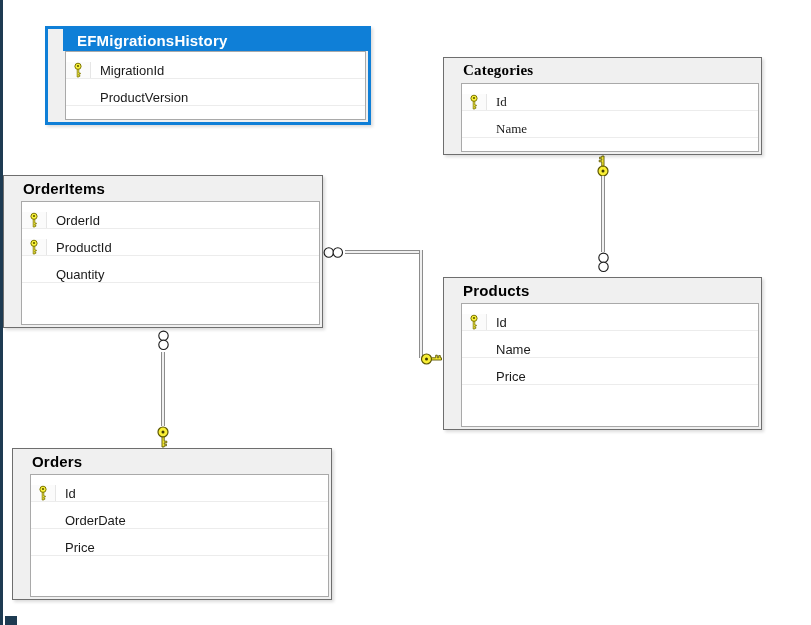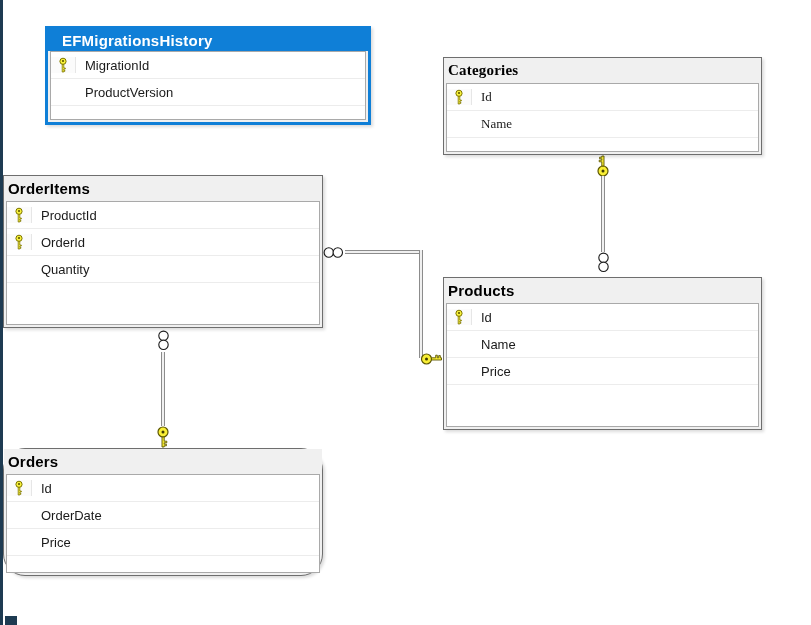--- a/index.html
+++ b/index.html
@@ -7,46 +7,46 @@
     position:relative;width:811px;height:625px;background:#ffffff;overflow:hidden;
     font-family:"Liberation Sans", sans-serif;
   }
   .edge-strip{position:absolute;left:0;top:0;width:3px;height:625px;background:#1e3b52;}
   .corner-blob{position:absolute;left:5px;top:616px;width:12px;height:9px;background:#1e3b52;}
 
   
   .tbl{
     position:absolute;box-sizing:border-box;background:#f0f0f0;
     border:1px solid #6e6e6e;box-shadow:2px 2px 3px rgba(0,0,0,0.14);
-    display:flex;flex-direction:column;
+    display:flex;flex-direction:column;padding-left:15px;
   }
   .hdr{
     height:25px;flex:0 0 auto;display:flex;align-items:center;
     background:#f0f0f0;color:#000;font-size:15px;font-weight:bold;
     padding-left:4px;letter-spacing:0.2px;
   }
   .tbl-body{
     flex:1 1 auto;margin:0 2px 2px 2px;border:1px solid #a9a9a9;background:#fff;
     display:flex;flex-direction:column;overflow:hidden;
   }
-  .row{flex:0 0 auto;height:26px;display:flex;align-items:center;border-bottom:1px solid #ececec;background:#fff;}
+  .row{flex:0 0 auto;height:26px;display:flex;align-items:flex-end;border-bottom:1px solid #ececec;background:#fff;}
   .row.empty{flex:1 1 auto;border-bottom:none;}
   .keycell{width:24px;flex:0 0 auto;border-right:1px solid #e6e6e6;background:#fbfbfb;
     display:flex;align-items:center;justify-content:center;}
   .cell{display:flex;align-items:center;padding-left:9px;font-size:13px;color:#1a1a1a;}
 
   
   .tbl.selected{border:3px solid #0f7fd7;}
   .tbl.selected .hdr{background:#0f7fd7;color:#fff;height:22px;padding-left:14px;}
 
   #tbl-efmh      {left:45px;  top:26px;  width:326px; height:99px;}
   #tbl-categories{left:443px; top:57px;  width:319px; height:98px;font-family:Liberation Serif, serif;}
   #tbl-orderitems{left:3px;   top:175px; width:320px; height:153px;}
   #tbl-products  {left:443px; top:277px; width:319px; height:153px;}
-  #tbl-orders    {left:3px;   top:448px; width:320px; height:128px;border-radius:22px;}
+  #tbl-orders    {left:12px;   top:448px; width:320px; height:152px;}
 
   
   .hline{position:absolute;height:2px;background:#f0f0f0;border-top:1px solid #8c8c8c;border-bottom:1px solid #8c8c8c;}
   .vline{position:absolute;width:2px;background:#f0f0f0;border-left:1px solid #8c8c8c;border-right:1px solid #8c8c8c;}
   .csym{position:absolute;line-height:0;}
 </style>
 </head>
 <body>
 
 <div class="canvas">
@@ -166,33 +166,33 @@
     </div>
     <div class="tbl-body">
       <div class="row">
         <span class="keycell">
           <svg width="12" height="16" viewBox="0 0 12 16">
             <circle cx="6" cy="4.3" r="3.1" fill="#f9f23b" stroke="#7d7600" stroke-width="1"></circle>
             <circle cx="6" cy="4" r="1.1" fill="#5c5600"></circle>
             <path d="M5.2 7.4 L6.8 7.4 L6.8 11 L8.3 11 L8.3 12 L6.8 12 L6.8 13.3 L7.9 13.3 L7.9 14.3 L6.8 14.3 L6.8 15 L5.2 15 Z" fill="#f9f23b" stroke="#7d7600" stroke-width="0.8"></path>
           </svg>
         </span>
+        <span class="cell">OrderId</span>
+      </div>
+      <div class="row">
+        <span class="keycell">
+          <svg width="12" height="16" viewBox="0 0 12 16">
+            <circle cx="6" cy="4.3" r="3.1" fill="#f9f23b" stroke="#7d7600" stroke-width="1"></circle>
+            <circle cx="6" cy="4" r="1.1" fill="#5c5600"></circle>
+            <path d="M5.2 7.4 L6.8 7.4 L6.8 11 L8.3 11 L8.3 12 L6.8 12 L6.8 13.3 L7.9 13.3 L7.9 14.3 L6.8 14.3 L6.8 15 L5.2 15 Z" fill="#f9f23b" stroke="#7d7600" stroke-width="0.8"></path>
+          </svg>
+        </span>
         <span class="cell">ProductId</span>
       </div>
       <div class="row">
-        <span class="keycell">
-          <svg width="12" height="16" viewBox="0 0 12 16">
-            <circle cx="6" cy="4.3" r="3.1" fill="#f9f23b" stroke="#7d7600" stroke-width="1"></circle>
-            <circle cx="6" cy="4" r="1.1" fill="#5c5600"></circle>
-            <path d="M5.2 7.4 L6.8 7.4 L6.8 11 L8.3 11 L8.3 12 L6.8 12 L6.8 13.3 L7.9 13.3 L7.9 14.3 L6.8 14.3 L6.8 15 L5.2 15 Z" fill="#f9f23b" stroke="#7d7600" stroke-width="0.8"></path>
-          </svg>
-        </span>
-        <span class="cell">OrderId</span>
-      </div>
-      <div class="row">
         <span class="keycell"></span>
         <span class="cell">Quantity</span>
       </div>
       <div class="row empty">
         <span class="keycell"></span>
       </div>
     </div>
   </div>
 
   <div class="tbl" id="tbl-products">

